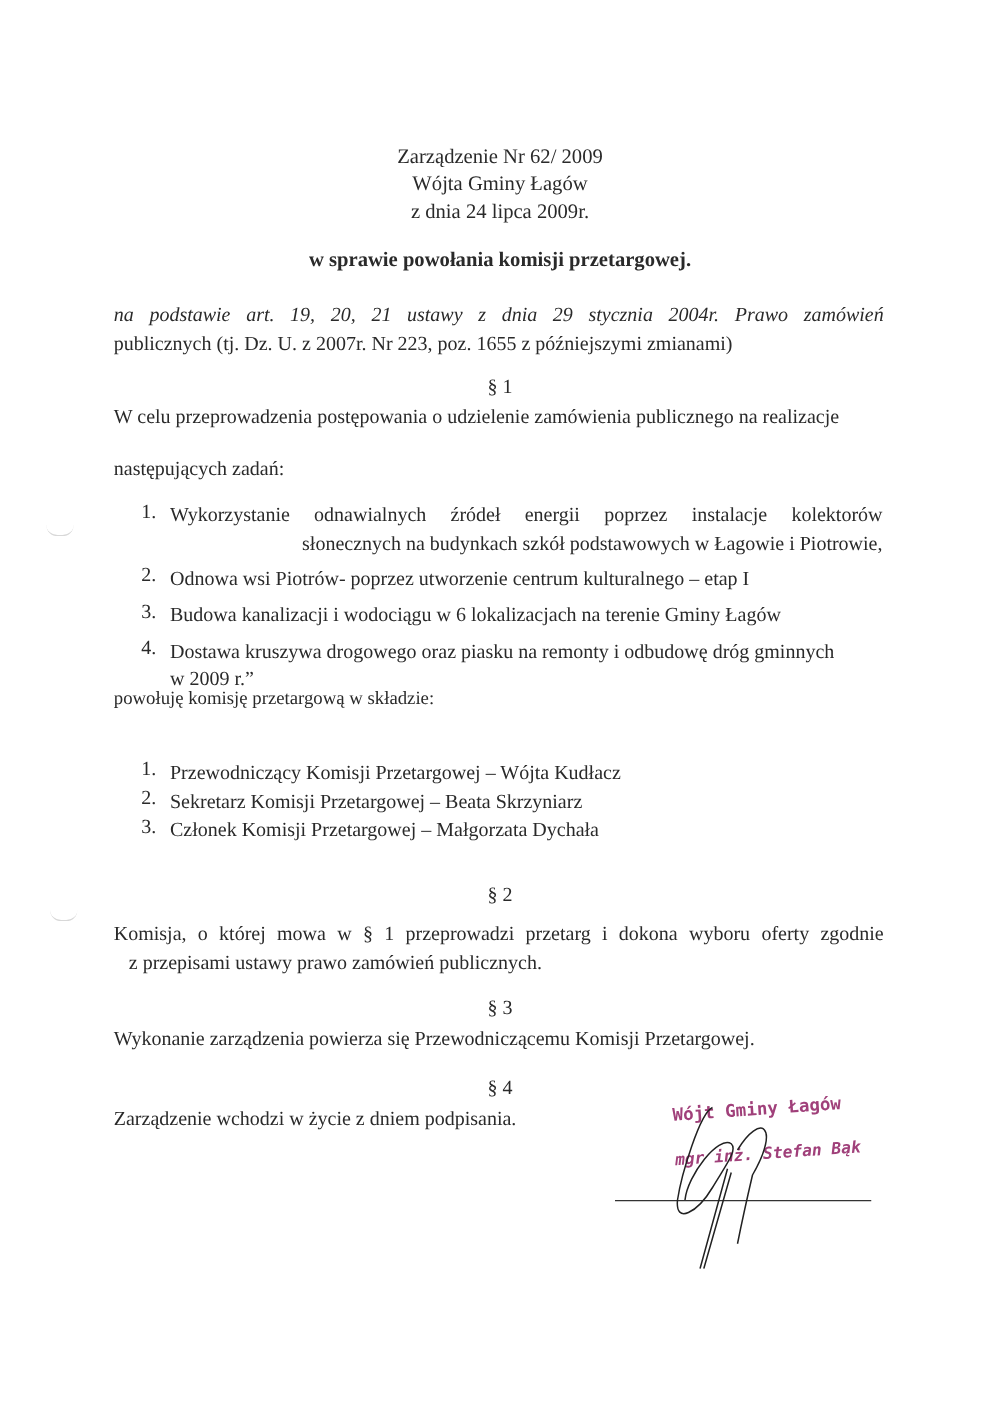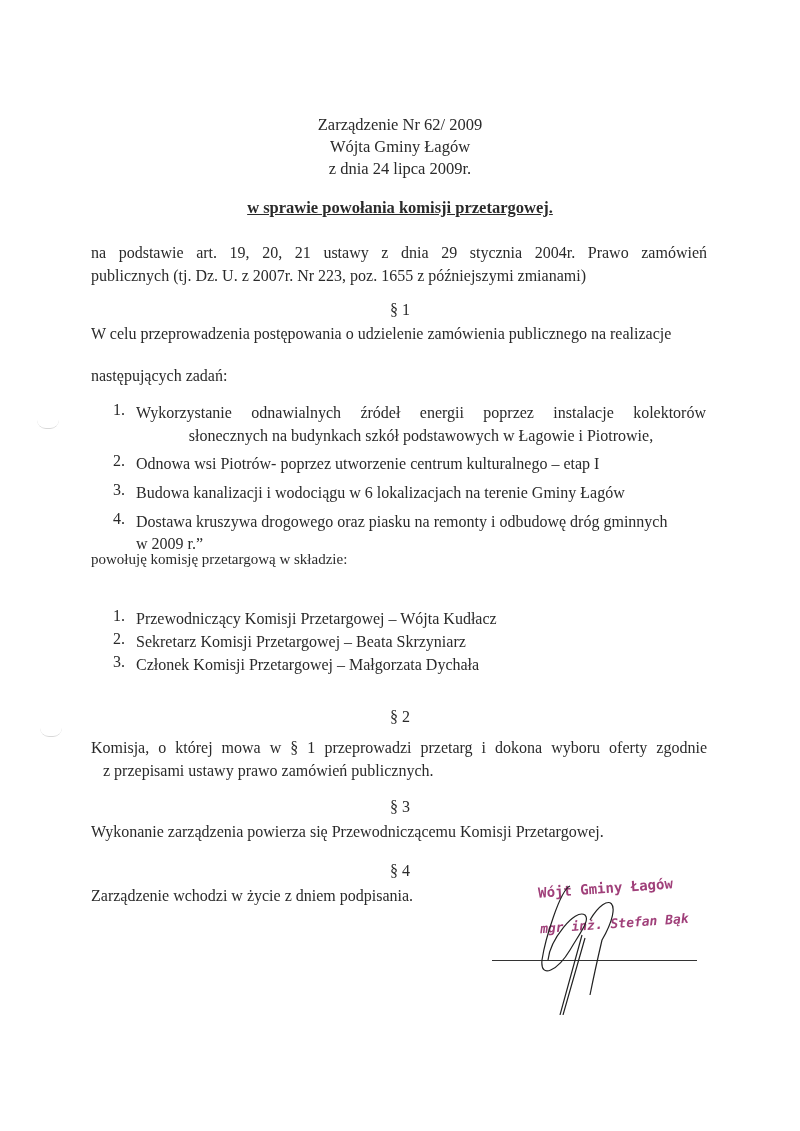--- a/index.html
+++ b/index.html
@@ -3,48 +3,48 @@
   <meta charset="utf-8">
   <style>
     html, body { margin: 0; padding: 0; }
     body {
       width: 800px; height: 1131px; background: #ffffff; position: relative; overflow: hidden;
       font-family: "Liberation Serif", "DejaVu Serif", serif; color: #2a2a2a;
     }
     .abs { position: absolute; }
     .center { left: 0; width: 800px; text-align: center; }
     .hdr { font-size: 16.5px; line-height: 22px; }
-    .subject { font-size: 16.5px; text-decoration: underline; }
+    .subject { font-size: 16.5px; }
     .p { font-size: 16px; line-height: 23px; left: 91px; width: 616px; text-align: justify; }
     .para-sign { font-size: 16px; }
     .num { position: absolute; left: 113px; font-size: 16px; }
     .litext { position: absolute; left: 136px; width: 570px; font-size: 16px; line-height: 23px; text-align: justify; }
     .stamp { color: #a0407a; font-family: "DejaVu Sans Mono", monospace; font-weight: bold; }
     .margin-mark { border-bottom: 1px solid #d8d8d8; border-radius: 0 0 20px 20px; width: 22px; height: 8px; }
   </style>
 </head>
 <body>
 
 <div class="abs center hdr" style="top:114px;">Zarządzenie Nr  62/ 2009</div>
 <div class="abs center hdr" style="top:136px;">Wójta Gminy Łagów</div>
 <div class="abs center hdr" style="top:158px;">z dnia 24 lipca 2009r.</div>
 <div class="abs center subject" style="top:198px; font-weight:bold;">w sprawie powołania komisji przetargowej.</div>
 
-<div class="abs p" style="top:241px; text-align-last: justify;">na podstawie art. 19, 20, 21 ustawy z dnia 29 stycznia 2004r. Prawo zamówień</div>
+<div class="abs p" style="top:241px; text-align-last: justify; font-style: italic;">na podstawie art. 19, 20, 21 ustawy z dnia 29 stycznia 2004r. Prawo zamówień</div>
 <div class="abs p" style="top:264px; text-align:left;">publicznych (tj. Dz. U. z 2007r. Nr 223, poz. 1655 z późniejszymi zmianami)</div>
 
 <div class="abs center para-sign" style="top:301px;">§ 1</div>
 <div class="abs p" style="top:322px; text-align:left;">W celu przeprowadzenia postępowania o udzielenie zamówienia publicznego na realizacje</div>
 <div class="abs p" style="top:364px; text-align:left;">następujących zadań:</div>
 
 <div>
   <div>
     <span class="num" style="top:401px;">1.</span>
     <span class="litext" style="top:401px; text-align-last: justify;">Wykorzystanie odnawialnych źródeł energii poprzez instalacje kolektorów</span>
-    <span class="litext" style="top:424px; text-align:center;">słonecznych na budynkach szkół podstawowych w Łagowie i Piotrowie,</span>
+    <span class="litext" style="top:424px; text-align:right;">słonecznych na budynkach szkół podstawowych w Łagowie i Piotrowie,</span>
   </div>
   <div>
     <span class="num" style="top:452px;">2.</span>
     <span class="litext" style="top:452px; text-align:left;">Odnowa wsi Piotrów- poprzez utworzenie centrum kulturalnego – etap I</span>
   </div>
   <div>
     <span class="num" style="top:481px;">3.</span>
     <span class="litext" style="top:481px; text-align:left;">Budowa kanalizacji i wodociągu w 6 lokalizacjach na terenie Gminy Łagów</span>
   </div>
   <div>

